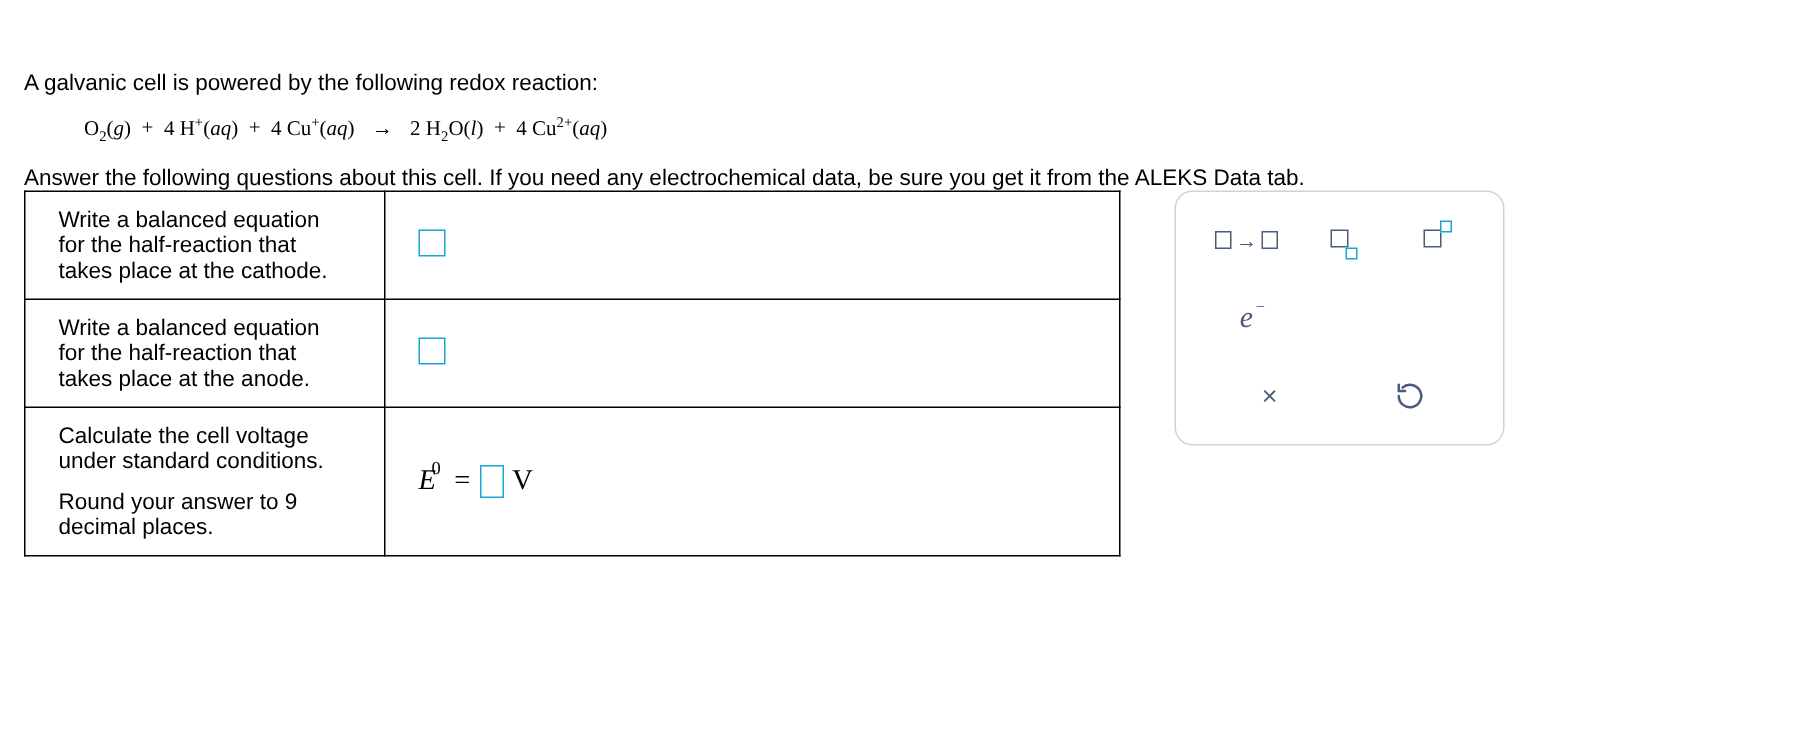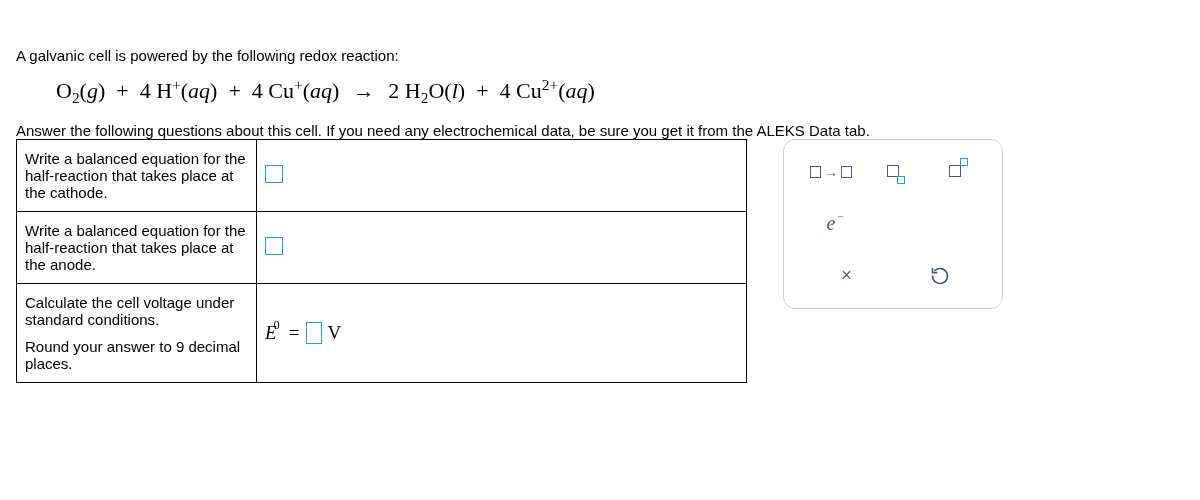--- a/index.html
+++ b/index.html
@@ -7,36 +7,36 @@
       font-family: Arial, Helvetica, sans-serif;
       font-size: 15px;
       color: #000;
       background: #fff;
       padding: 12px 16px;
       width: 1200px;
     }
     .intro { margin-bottom: 10px; margin-top: 35px; }
     .equation {
       font-family: 'Times New Roman', serif;
-      font-size: 22px;
+      font-size: 14px;
       margin: 12px 0 14px 40px;
     }
     .sub { font-size: 0.7em; vertical-align: sub; }
     .sup { font-size: 0.7em; vertical-align: super; }
     .italic { font-style: italic; }
     .arrow { display: inline-block; margin: 0 8px; }
     .instr { }
     .main-row { display: flex; gap: 36px; align-items: flex-start; }
     .qtable {
       border: 1px solid #000;
       border-collapse: collapse;
     }
     .qtable td {
       border: 1px solid #000;
-      padding: 10px 8px;
+      padding: 10px 22px;
       vertical-align: middle;
     }
     .qcell-left { width: 240px; }
     .qcell-right { width: 490px; }
     .input-box {
       display: inline-block;
       width: 18px; height: 18px;
       border: 1px solid #1aa3d6;
       background: #fff;
     }

